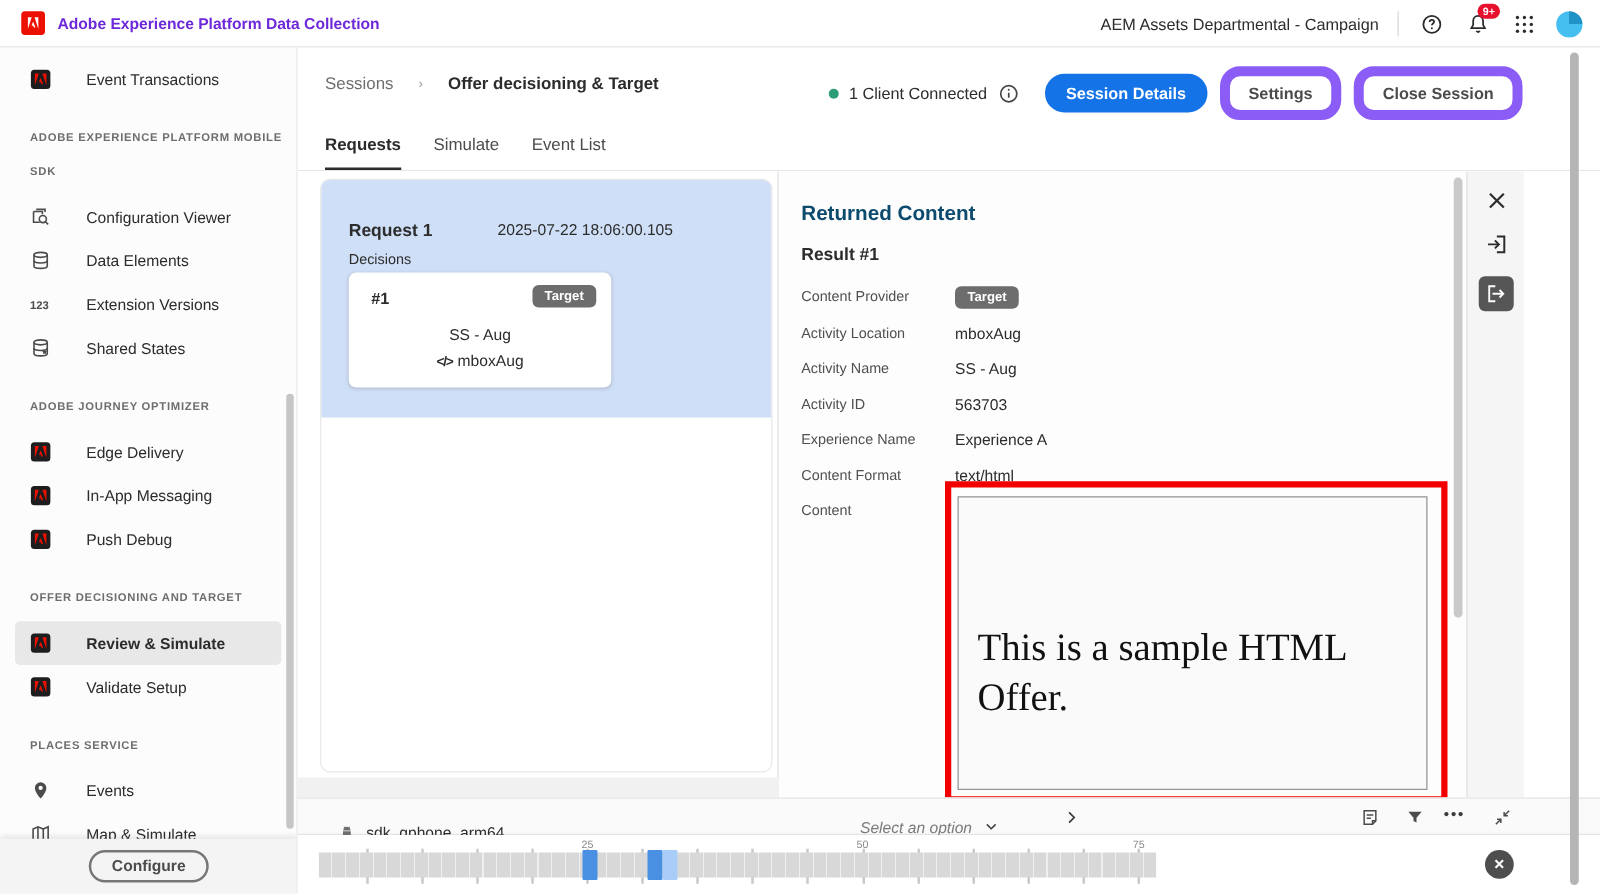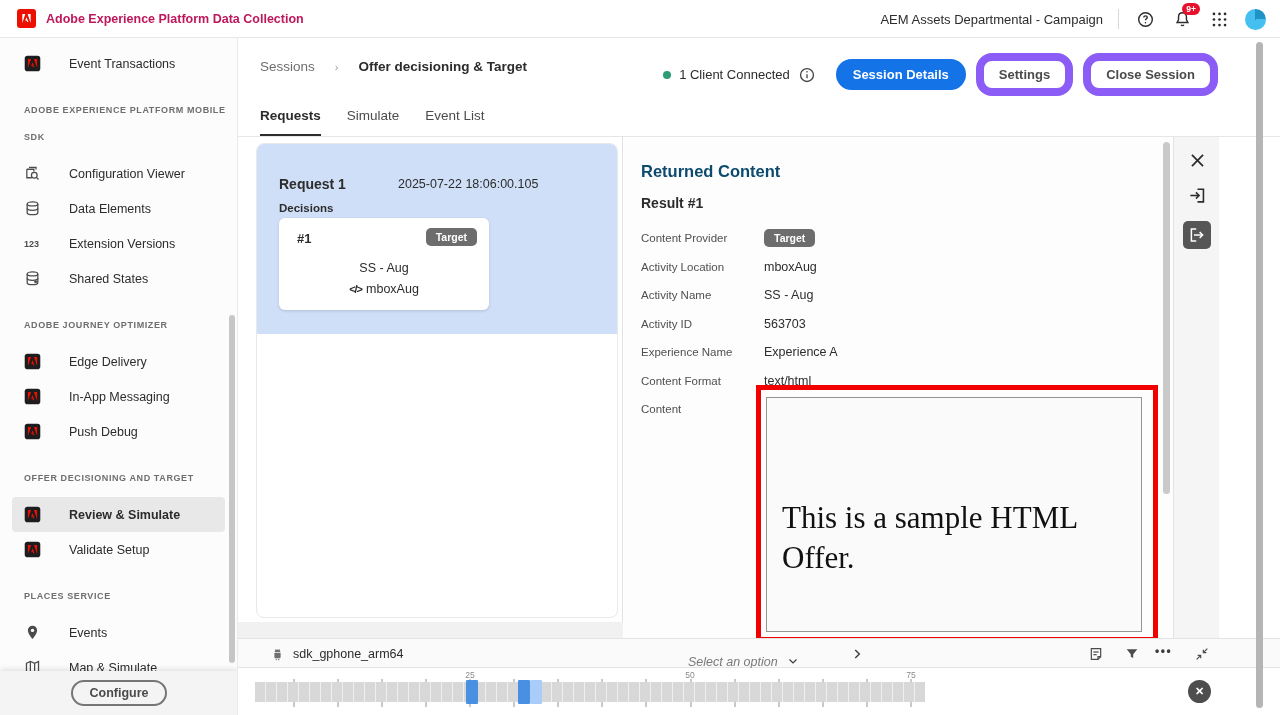--- a/index.html
+++ b/index.html
@@ -3,21 +3,21 @@
 <meta charset="utf-8">
 <style>
   * { margin:0; padding:0; box-sizing:border-box; }
   html,body { width:1280px; height:715px; font-family:"Liberation Sans",sans-serif; background:#fff; overflow:hidden; }
   .root { position:relative; width:1280px; height:715px; background:#fff; }
 
   
   .topbar { position:absolute; left:0; top:0; width:1280px; height:38px; background:#fff; border-bottom:1px solid #e6e6e6; display:flex; align-items:center; z-index:40; }
   .adobe-logo { width:19px; height:19px; margin-left:17px; border-radius:3px; background:#eb1000; display:flex; align-items:center; justify-content:center; }
   .adobe-logo svg { width:13px; height:13px; }
-  .app-title { margin-left:10px; font-size:12.5px; font-weight:700; color:#be185d; }
+  .app-title { margin-left:10px; font-size:12.5px; font-weight:700; color:#6d28d9; }
   .topbar-right { position:absolute; right:0; top:0; height:38px; display:flex; align-items:center; gap:15px; padding-right:14px; }
   .org-label { font-size:13px; color:#2c2c2c; }
   .tb-divider { width:1px; height:20px; background:#d8d8d8; }
   .tb-icon { width:22px; height:22px; display:flex; align-items:center; justify-content:center; position:relative; cursor:pointer; }
   .tb-icon svg { width:19px; height:19px; }
   .badge-notif { position:absolute; top:-5px; right:-7px; background:#e8112d; color:#fff; font-size:8.5px; font-weight:700; border-radius:8px; padding:1.5px 4px; line-height:1; }
   .avatar { width:21px; height:21px; border-radius:50%; background:conic-gradient(from 0deg at 50% 50%, #1f93c5 0 24%, #45bff0 24% 100%); cursor:pointer; }
 
   
   .sidebar { position:absolute; left:0; top:38px; width:238px; height:677px; background:#fcfcfc; border-right:1px solid #eaeaea; overflow:hidden; z-index:30; }
@@ -54,21 +54,21 @@
   .tab.active { color:#2c2c2c; font-weight:700; border-bottom-color:#2c2c2c; }
 
   .content { position:relative; height:501px; background:#fff; overflow:hidden; }
 
   
   .requests-panel { position:absolute; left:0; top:0; width:385px; height:501px; background:#fff; border-right:1px solid #e1e1e1; }
   .request-card { position:absolute; left:18px; top:6px; width:362px; height:475px; border:1px solid #e8e8e8; border-radius:8px; background:#fff; overflow:hidden; }
   .request-selected { position:relative; height:190px; background:#cfdff7; cursor:pointer; }
   .request-title { position:absolute; left:22px; top:32px; font-size:14px; font-weight:700; color:#2c2c2c; }
   .request-time { position:absolute; left:141px; top:33px; font-size:12.5px; color:#2c2c2c; }
-  .decisions-label { position:absolute; left:22px; top:58px; font-size:11.5px; font-weight:700; color:#2c2c2c; }
+  .decisions-label { position:absolute; left:22px; top:58px; font-size:11.5px; font-weight:400; color:#2c2c2c; }
   .decision-card { position:absolute; left:22px; top:74px; width:210px; height:92px; background:#fff; border-radius:6px; box-shadow:0 1px 3px rgba(0,0,0,.15); }
   .decision-index { position:absolute; left:18px; top:13px; font-size:13px; font-weight:700; color:#2c2c2c; }
   .gray-badge { display:inline-block; background:#6d6d6d; color:#fff; font-size:10.5px; font-weight:600; border-radius:5px; padding:3px 10px; }
   .decision-badge { position:absolute; right:12px; top:10px; }
   .decision-activity { position:absolute; left:0; top:43px; width:100%; text-align:center; font-size:12.5px; color:#2c2c2c; }
   .decision-mbox { position:absolute; left:0; top:64px; width:100%; text-align:center; font-size:12.5px; color:#2c2c2c; }
   .code-glyph { font-weight:700; font-size:11px; letter-spacing:-1px; margin-right:4px; }
   .h-scroll-track { position:absolute; left:0; bottom:0; width:385px; height:16px; background:#f1f1f1; }
 
   
@@ -89,21 +89,21 @@
   .icon-rail { position:absolute; left:935px; top:0; width:46px; height:501px; background:#f5f5f5; border-left:1px solid #e4e4e4; }
   .rail-icon { position:absolute; left:13px; width:20px; height:20px; cursor:pointer; display:flex; align-items:center; justify-content:center; }
   .rail-icon svg { width:19px; height:19px; }
   .rail-close { top:13px; }
   .rail-import { top:48px; }
   .rail-export { top:84px; left:9px; width:28px; height:28px; background:#565656; border-radius:5px; }
   .rail-export svg { width:18px; height:18px; }
 
   
   .device-bar { position:relative; height:30px; background:#fafafa; border-top:1px solid #e4e4e4; border-bottom:1px solid #e4e4e4; }
-  .device-info { position:absolute; left:32px; top:0; height:30px; display:flex; align-items:center; gap:8px; }
+  .device-info { position:absolute; left:32px; top:12px; height:30px; display:flex; align-items:center; gap:8px; }
   .device-info svg { width:15px; height:15px; }
   .device-name { font-size:12.5px; color:#2c2c2c; }
   .device-dropdown { position:absolute; left:450px; top:16px; height:30px; display:flex; align-items:flex-start; gap:9px; cursor:pointer; }
   .dropdown-placeholder { font-size:12.5px; font-style:italic; color:#7a7a7a; }
   .chev { width:12px; height:12px; }
   .fwd-chevron { position:absolute; left:612px; top:8px; width:14px; height:14px; cursor:pointer; }
   .db-icon { position:absolute; top:7px; width:17px; height:17px; cursor:pointer; }
   .db-icon svg { width:16px; height:16px; }
   .db-doc { left:850px; } .db-filter { left:886px; }
   .db-dots { left:917px; top:5px; width:26px; font-size:12px; font-weight:700; letter-spacing:1.5px; color:#3b3b3b; }

